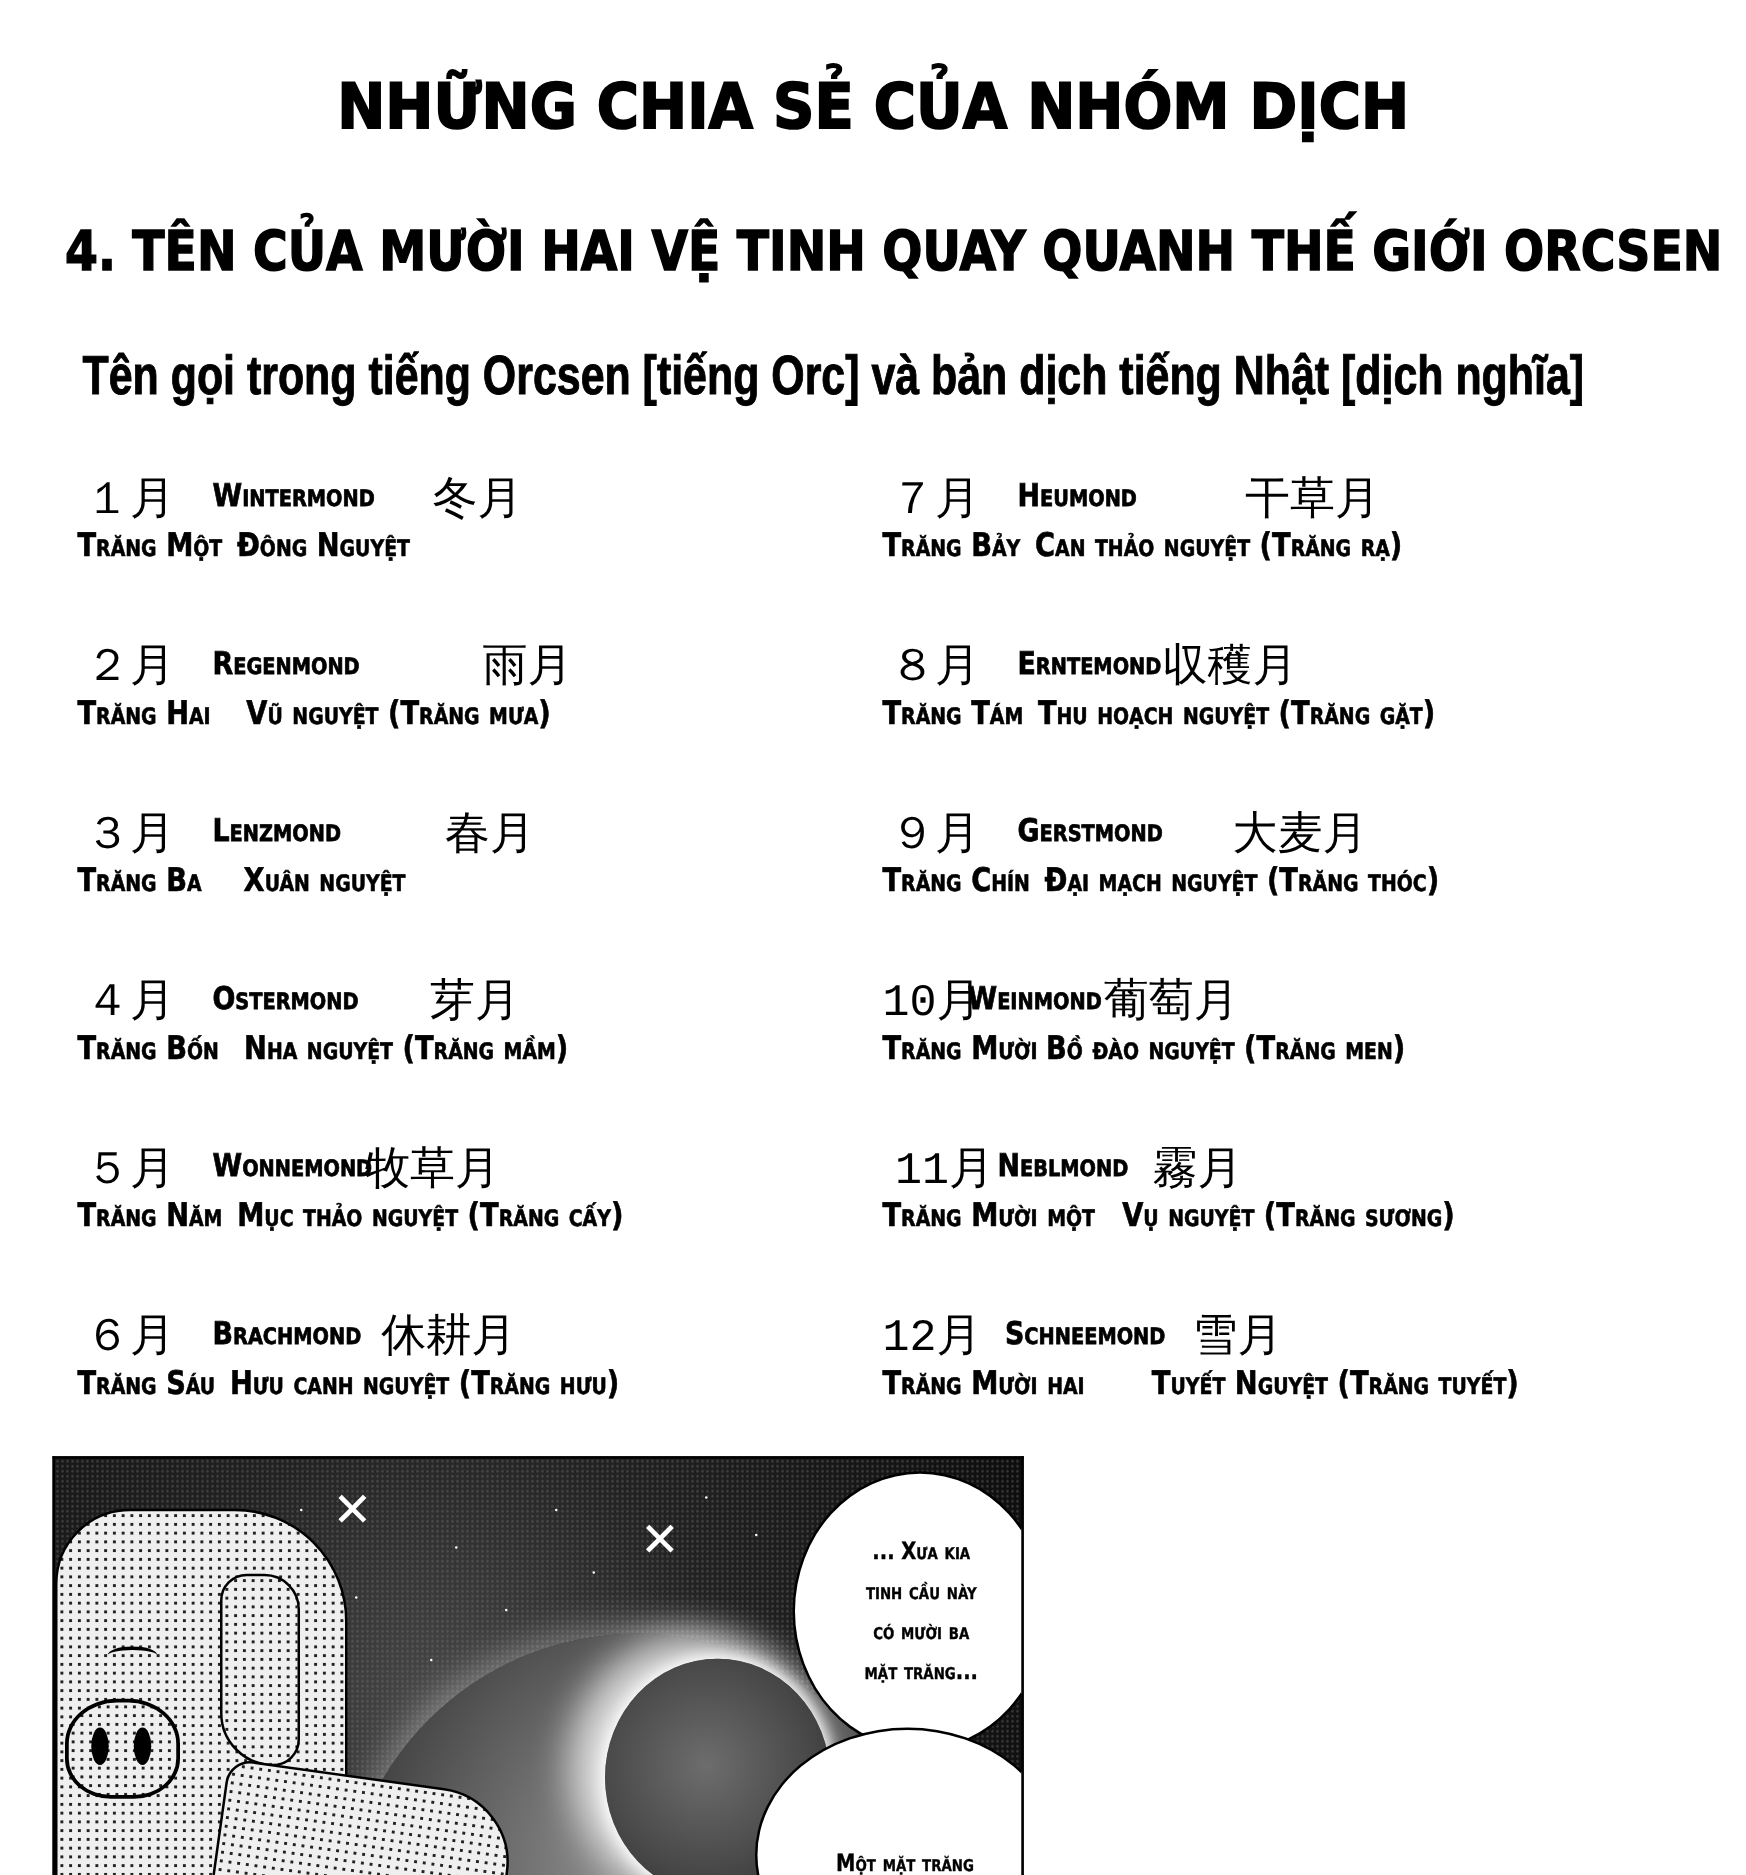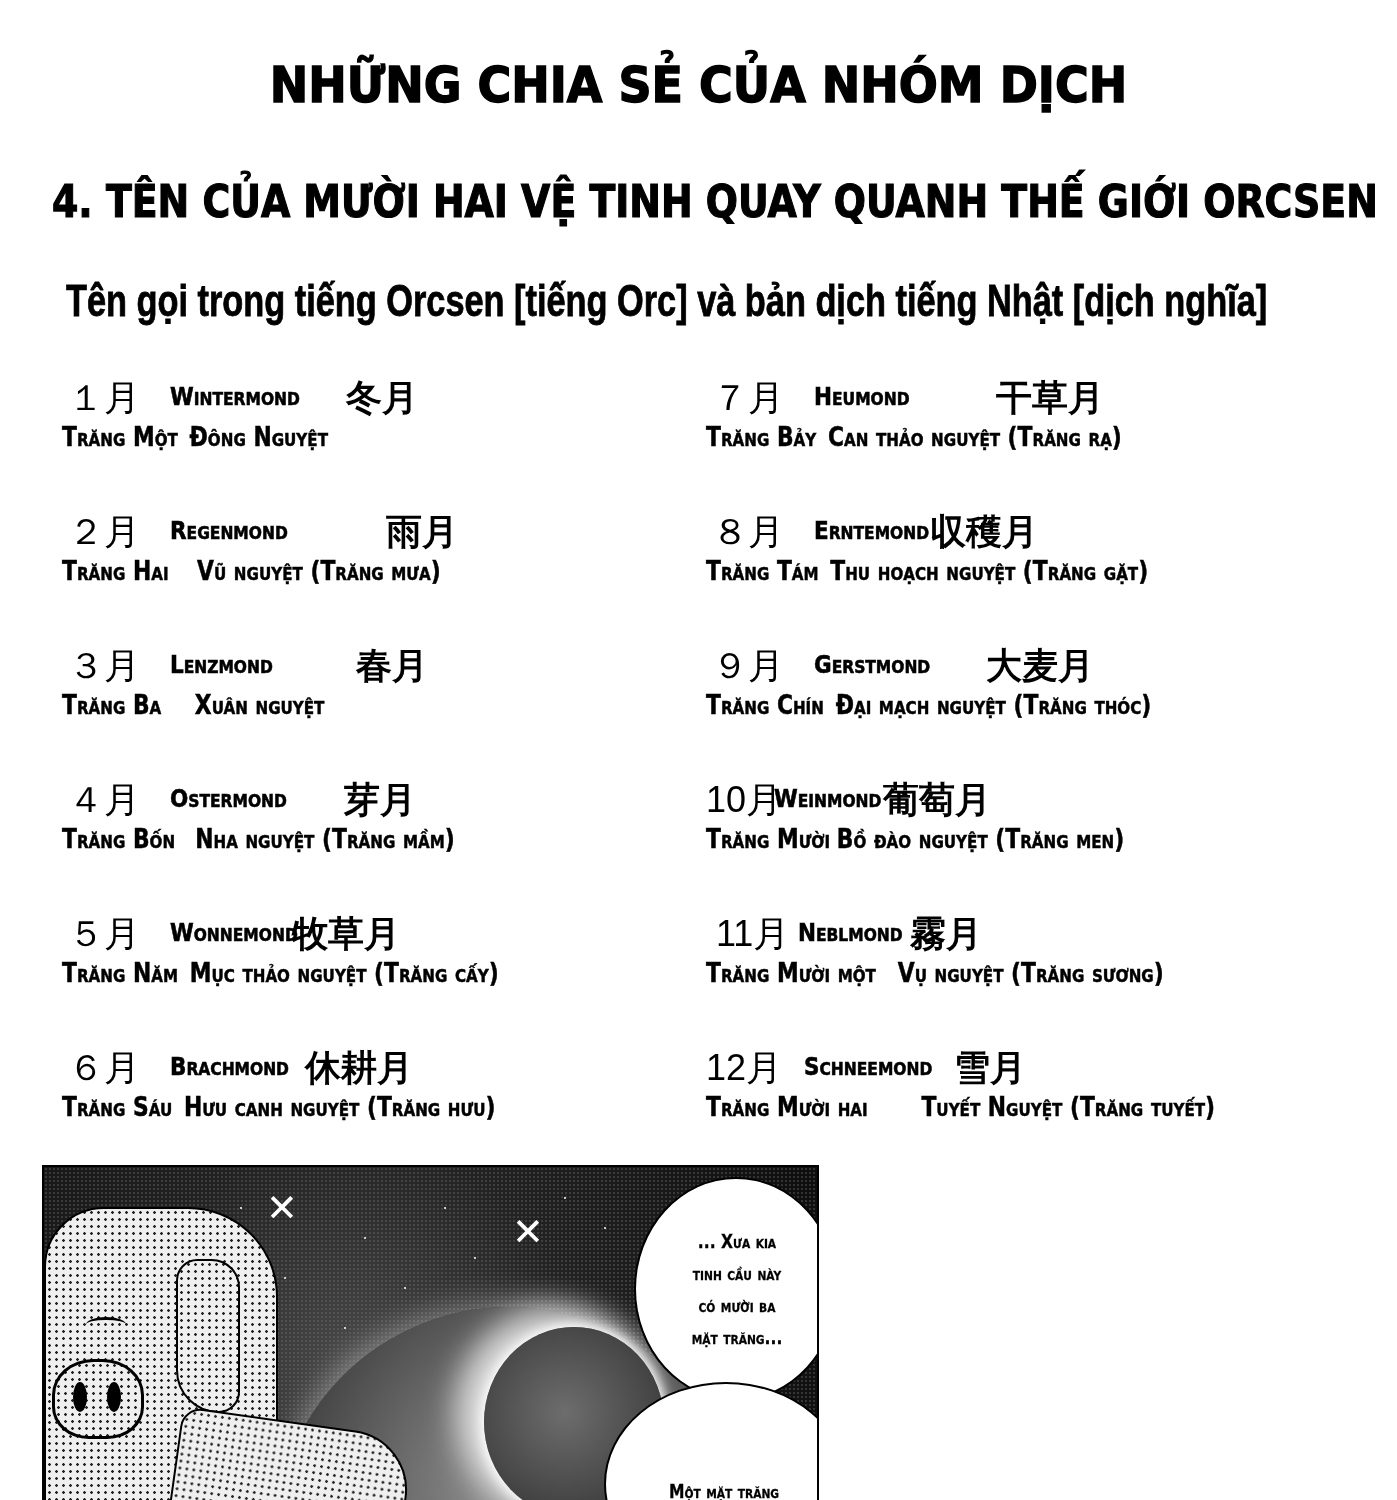--- a/index.html
+++ b/index.html
@@ -22,31 +22,31 @@
     transform: scaleX(0.78); transform-origin: left center; -webkit-text-stroke: 0.8px #000;
   }
 
   .column { position: absolute; top: 370px; }
   .col-left { left: 62px; }
   .col-right { left: 706px; }
 
   .entry { height: 134px; position: relative; }
   .line1 { position: relative; height: 50px; white-space: nowrap; }
   .month-num {
-    position: absolute; left: 6px; top: 4px; font-family: Liberation Sans, sans-serif;
+    position: absolute; left: 6px; top: 4px; font-family: Liberation Mono, monospace;
     font-size: 36px; font-weight: 300;
   }
   .orc-name {
     position: absolute; left: 108px; top: 12px; font-family: "DejaVu Sans", sans-serif;
     font-weight: 900; font-size: 25px; font-variant: small-caps; text-transform: none;
     transform: scaleX(0.86); transform-origin: left center; -webkit-text-stroke: 0.6px #000;
   }
   .jp-name {
     position: absolute; top: 4px; font-family: "DejaVu Sans", sans-serif;
-    font-size: 36px; font-weight: 700;
+    font-size: 36px; font-weight: 400;
   }
   .line2 {
     position: absolute; left: 0; top: 52px; font-weight: 900; font-size: 26px;
     font-variant: small-caps; white-space: nowrap; transform: scaleX(0.84);
     transform-origin: left center; -webkit-text-stroke: 0.5px #000;
   }
   .line2 .vn-meaning { margin-left: 14px; }
 
   
   .panel {
@@ -206,21 +206,21 @@
       <span class="month-num" style="left:0">10月</span>
       <span class="orc-name" style="left:68px">Weinmond</span>
       <span class="jp-name" style="left:177px">葡萄月</span>
     </div>
     <div class="line2"><span>Trăng Mười</span><span class="vn-meaning" style="margin-left:8px">Bồ đào nguyệt (Trăng men)</span></div>
   </div>
   <div class="entry">
     <div class="line1">
       <span class="month-num" style="left:10px">11月</span>
       <span class="orc-name" style="left:92px">Neblmond</span>
-      <span class="jp-name" style="left:204px">霧月</span>
+      <span class="jp-name" style="left:216px">霧月</span>
     </div>
     <div class="line2"><span>Trăng Mười một</span><span class="vn-meaning" style="margin-left:26px">Vụ nguyệt (Trăng sương)</span></div>
   </div>
   <div class="entry">
     <div class="line1">
       <span class="month-num" style="left:0">12月</span>
       <span class="orc-name" style="left:98px">Schneemond</span>
       <span class="jp-name" style="left:248px">雪月</span>
     </div>
     <div class="line2"><span>Trăng Mười hai</span><span class="vn-meaning" style="margin-left:64px">Tuyết Nguyệt (Trăng tuyết)</span></div>

